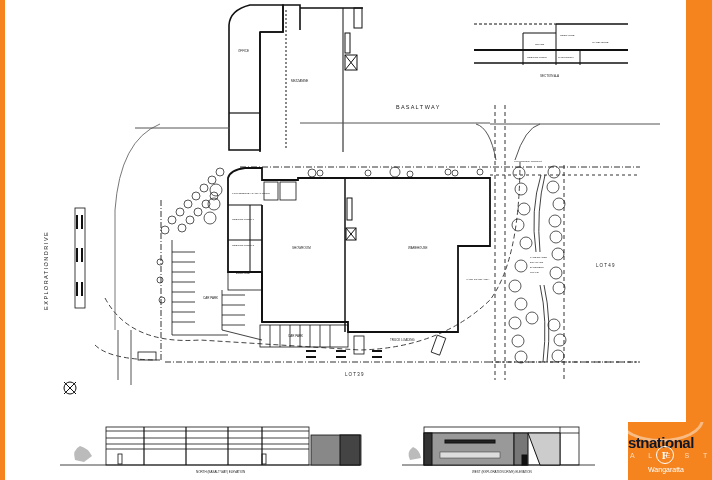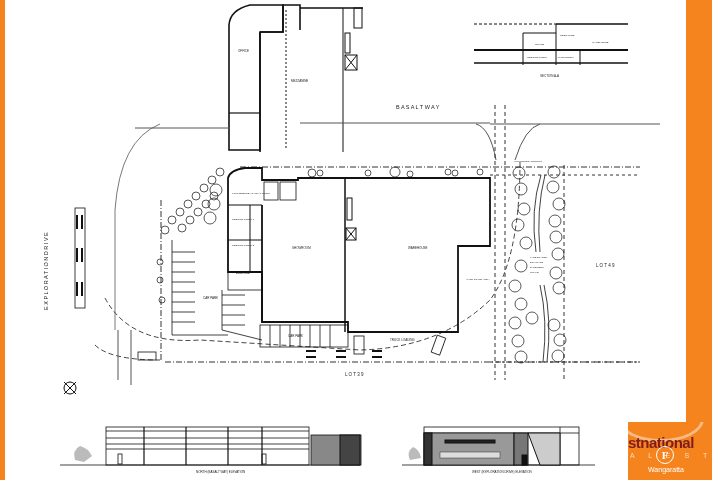--- a/index.html
+++ b/index.html
@@ -2,21 +2,21 @@
 <html><head>
 <meta charset="utf-8">
 <style>
   html,body{margin:0;padding:0;}
   body{width:712px;height:480px;overflow:hidden;background:#ffffff;position:relative;font-family:"Liberation Sans",sans-serif;}
   .border-left{position:absolute;left:0;top:0;width:5px;height:480px;background:#f5841f;}
   .border-right{position:absolute;left:686px;top:0;width:26px;height:480px;background:#f5841f;}
   .logo{position:absolute;left:628px;top:422px;width:84px;height:58px;background:#f5841f;overflow:hidden;}
   .logo-white{position:absolute;left:628px;top:410px;width:58px;height:12px;background:#ffffff;}
   .logo .swoosh{position:absolute;left:-10px;top:-26px;width:80px;height:40px;border-radius:50%;border:3px solid rgba(255,255,255,.45);border-top-color:transparent;}
-  .logo .brand{position:absolute;left:0;top:12px;font-size:15px;font-weight:bold;color:#7f1d1d;letter-spacing:-0.5px;white-space:nowrap;}
+  .logo .brand{position:absolute;left:0;top:12px;font-size:15px;font-weight:bold;color:#0f172a;letter-spacing:-0.5px;white-space:nowrap;}
   .logo .sub{position:absolute;left:2px;top:30px;font-size:7px;color:rgba(255,255,255,.7);letter-spacing:6px;white-space:nowrap;}
   .logo .emblem{position:absolute;left:28px;top:24px;width:16px;height:16px;border-radius:50%;border:1.5px solid #fff;color:#fff;font-size:11px;font-weight:bold;text-align:center;line-height:16px;font-family:"Liberation Serif",serif;}
   .logo .office{position:absolute;left:20px;top:44px;font-size:7px;color:#fff;white-space:nowrap;}
   svg{position:absolute;left:0;top:0;}
   svg text{font-family:"Liberation Sans",sans-serif;fill:#222;}
 </style>
 </head>
 <body>
 
 <div class="border-left"></div>

